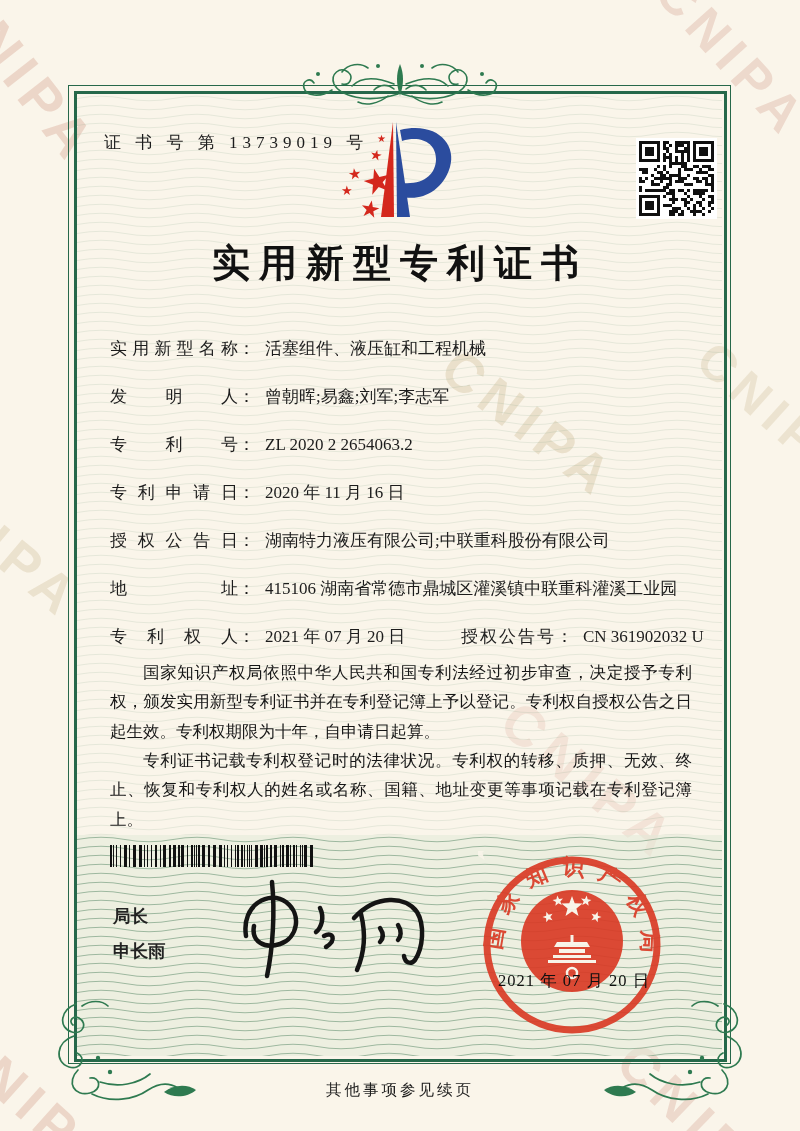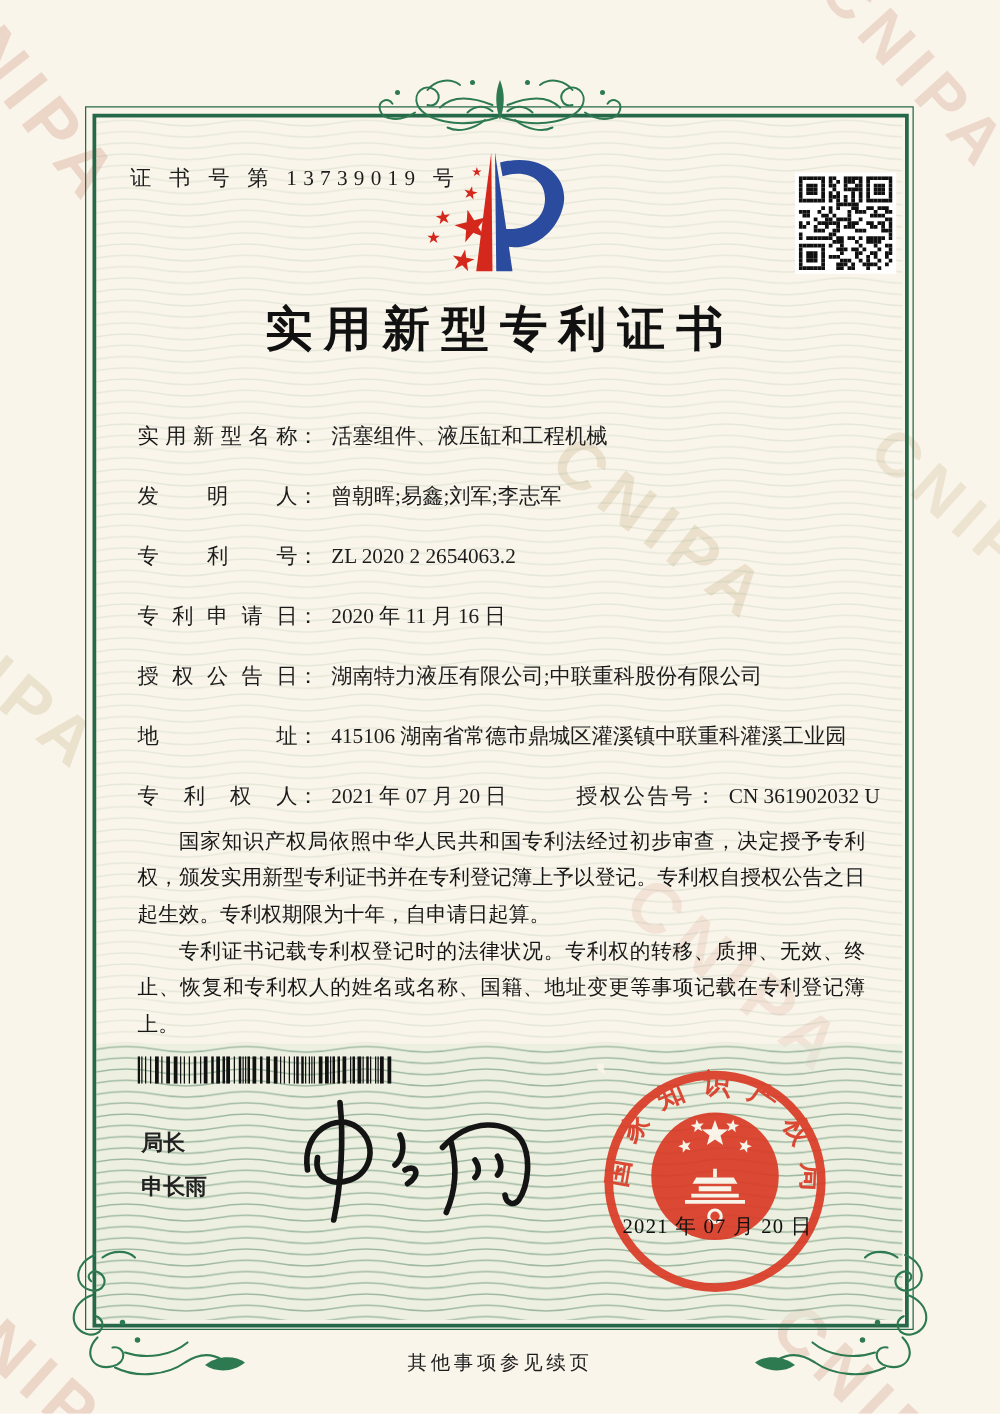--- a/index.html
+++ b/index.html
@@ -43,21 +43,21 @@
   .frow{height:22px; line-height:22px; white-space:nowrap;}
   .flabel{display:inline-block; width:128px; text-align:justify; text-align-last:justify; vertical-align:top;}
   .fvalue{margin-left:10px;}
   .gdate{display:inline-block; width:196px; margin-left:10px;}
   .glabel2{letter-spacing:2px;}
   .paras{position:absolute; left:110px; top:658px; width:582px;
     font-size:16.5px; line-height:1.78; text-align:justify; color:#161616;}
   .paras p{margin:0; text-indent:2em;}
   .barcode{position:absolute; left:110px; top:845px; width:212px; height:22px;}
   .signer{position:absolute; left:113px; top:899px; font-size:17.5px; line-height:35px;
-    font-family:Liberation Mono, monospace; font-weight:600; color:#222;}
+    font-family:Liberation Serif, serif; font-weight:600; color:#222;}
   .signature{position:absolute; left:228px; top:876px;}
   .seal{position:absolute; left:478px; top:851px; width:188px; height:188px;}
   .seal-date{position:absolute; left:498px; top:970px; width:170px;
     font-size:16.5px; letter-spacing:1px; color:#101010; z-index:6;}
   .pagenum{position:absolute; left:0; top:1032px; width:100%; text-align:center;
     font-size:15px; letter-spacing:2px;}
   .contnote{position:absolute; left:0; top:1080px; width:100%; text-align:center;
     font-size:15.5px; letter-spacing:3px;}
 </style>
 </head>

